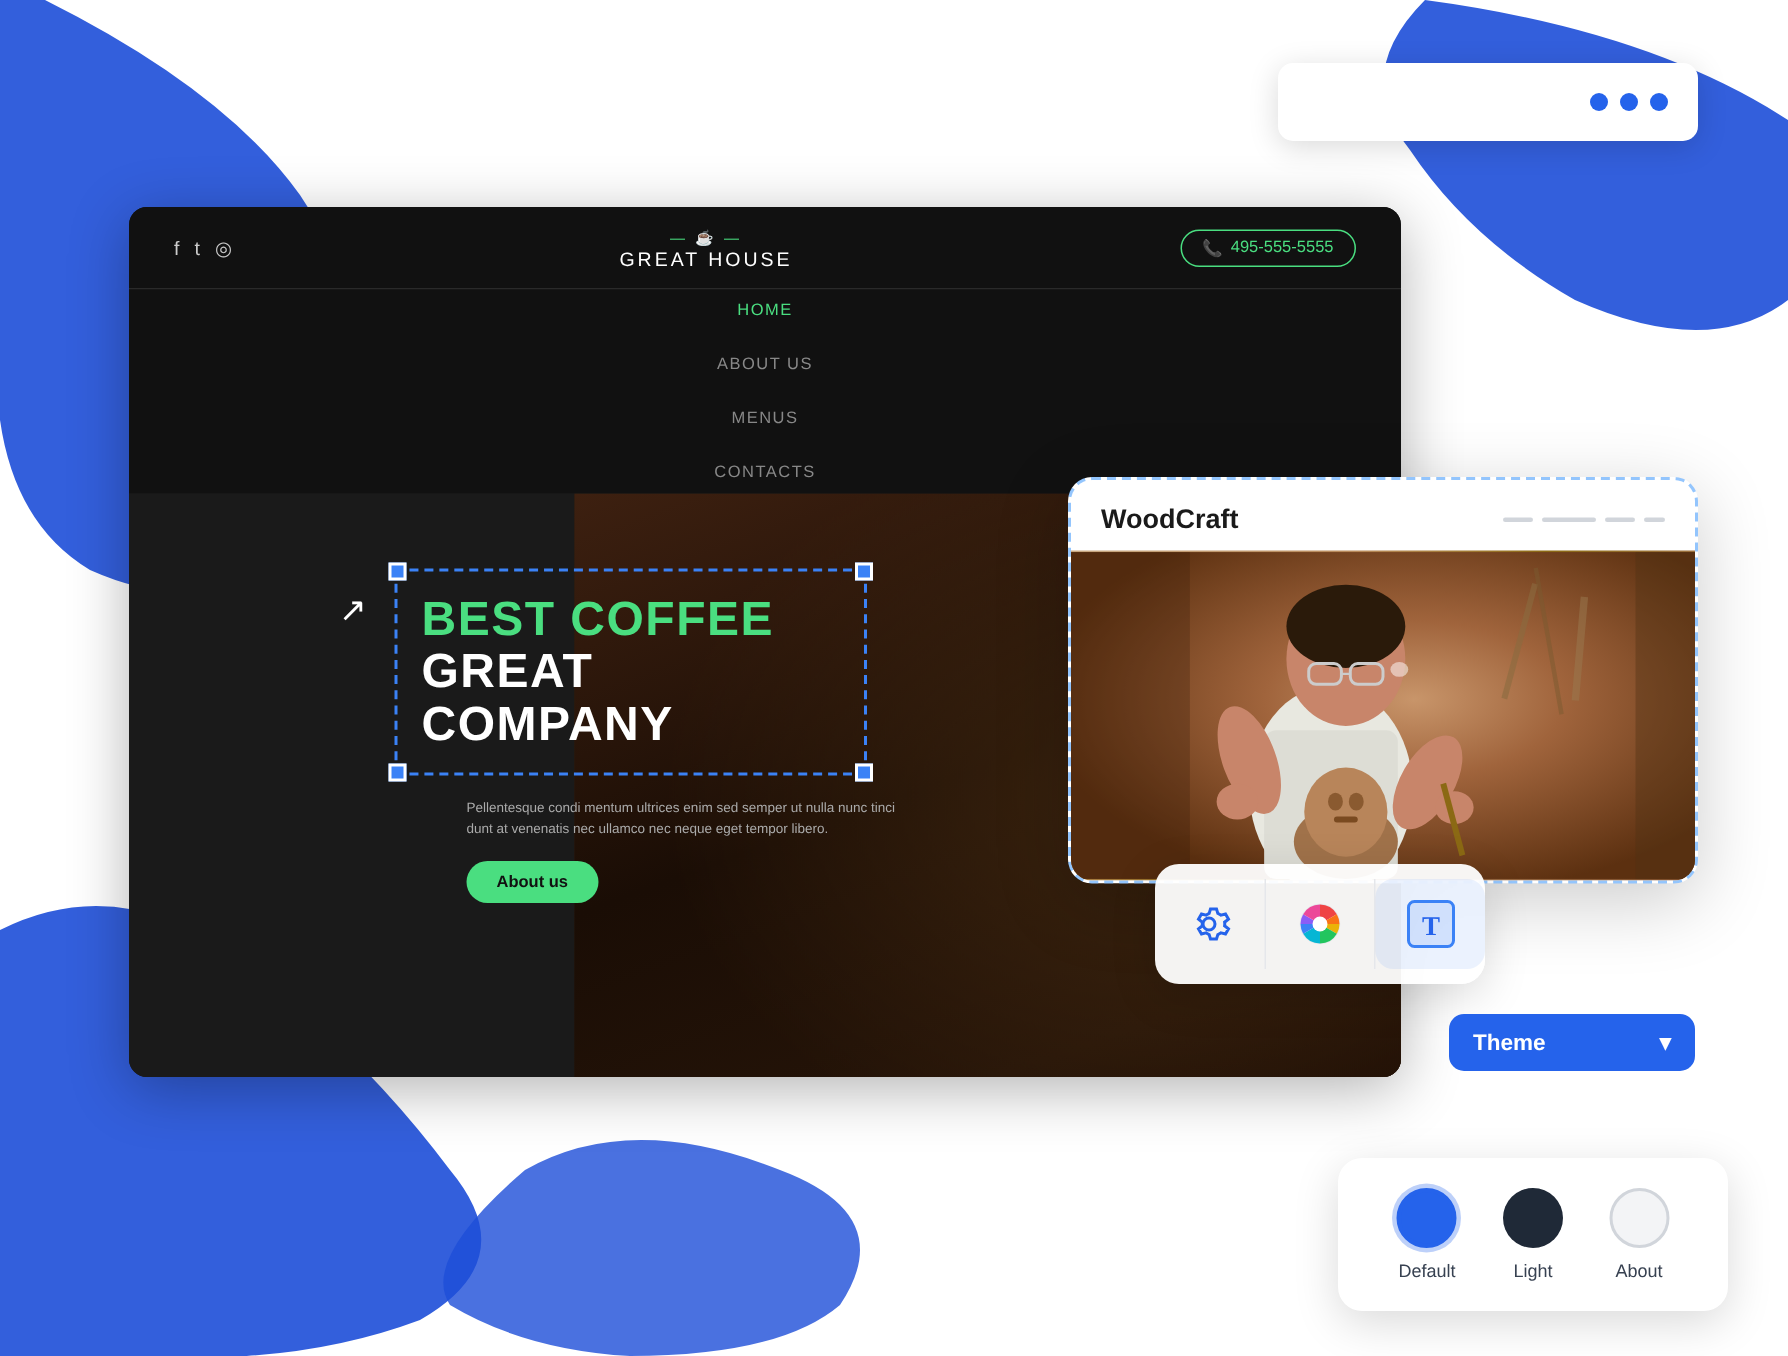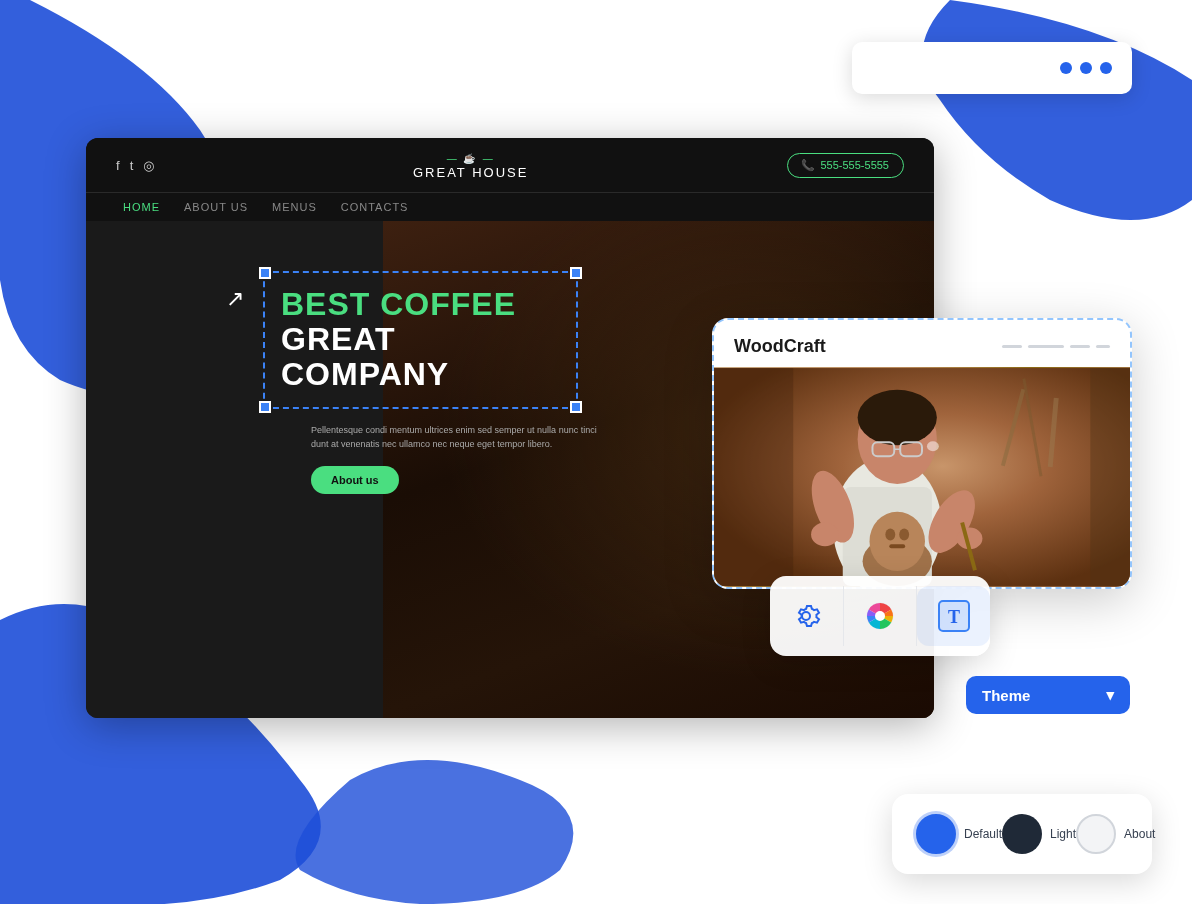--- a/index.html
+++ b/index.html
@@ -102,20 +102,21 @@
       gap: 5px;
     }
 
     
     .coffee-nav {
       background: #111;
       padding: 8px 37px;
       display: flex;
       gap: 24px;
       align-items: center;
+      flex-direction: column;
     }
     .nav-item {
       color: #888;
       font-size: 11px;
       letter-spacing: 1px;
       text-transform: uppercase;
     }
     .nav-item.active {
       color: #4ade80;
     }
@@ -322,21 +323,21 @@
       border-radius: 16px;
       box-shadow: 0 8px 30px rgba(0,0,0,0.15);
       padding: 20px 24px;
       z-index: 35;
       display: flex;
       justify-content: space-around;
       align-items: center;
     }
     .theme-option {
       display: flex;
-      flex-direction: row;
+      flex-direction: column;
       align-items: center;
       gap: 8px;
       cursor: pointer;
     }
     .theme-circle {
       width: 40px;
       height: 40px;
       border-radius: 50%;
       border: 3px solid transparent;
     }
@@ -387,21 +388,21 @@
       <span class="social-icon">f</span>
       <span class="social-icon">t</span>
       <span class="social-icon">◎</span>
     </div>
     <div class="coffee-logo">
       <span class="logo-accent">— ☕ —</span><br>
       <span>GREAT HOUSE</span>
     </div>
     <div class="coffee-phone">
       <span>📞</span>
-      <span>555-555-5555</span>
+      <span>495-555-5555</span>
     </div>
   </div>
 
   <div class="coffee-nav">
     <span class="nav-item active">HOME</span>
     <span class="nav-item">ABOUT US</span>
     <span class="nav-item">MENUS</span>
     <span class="nav-item">CONTACTS</span>
   </div>
 

